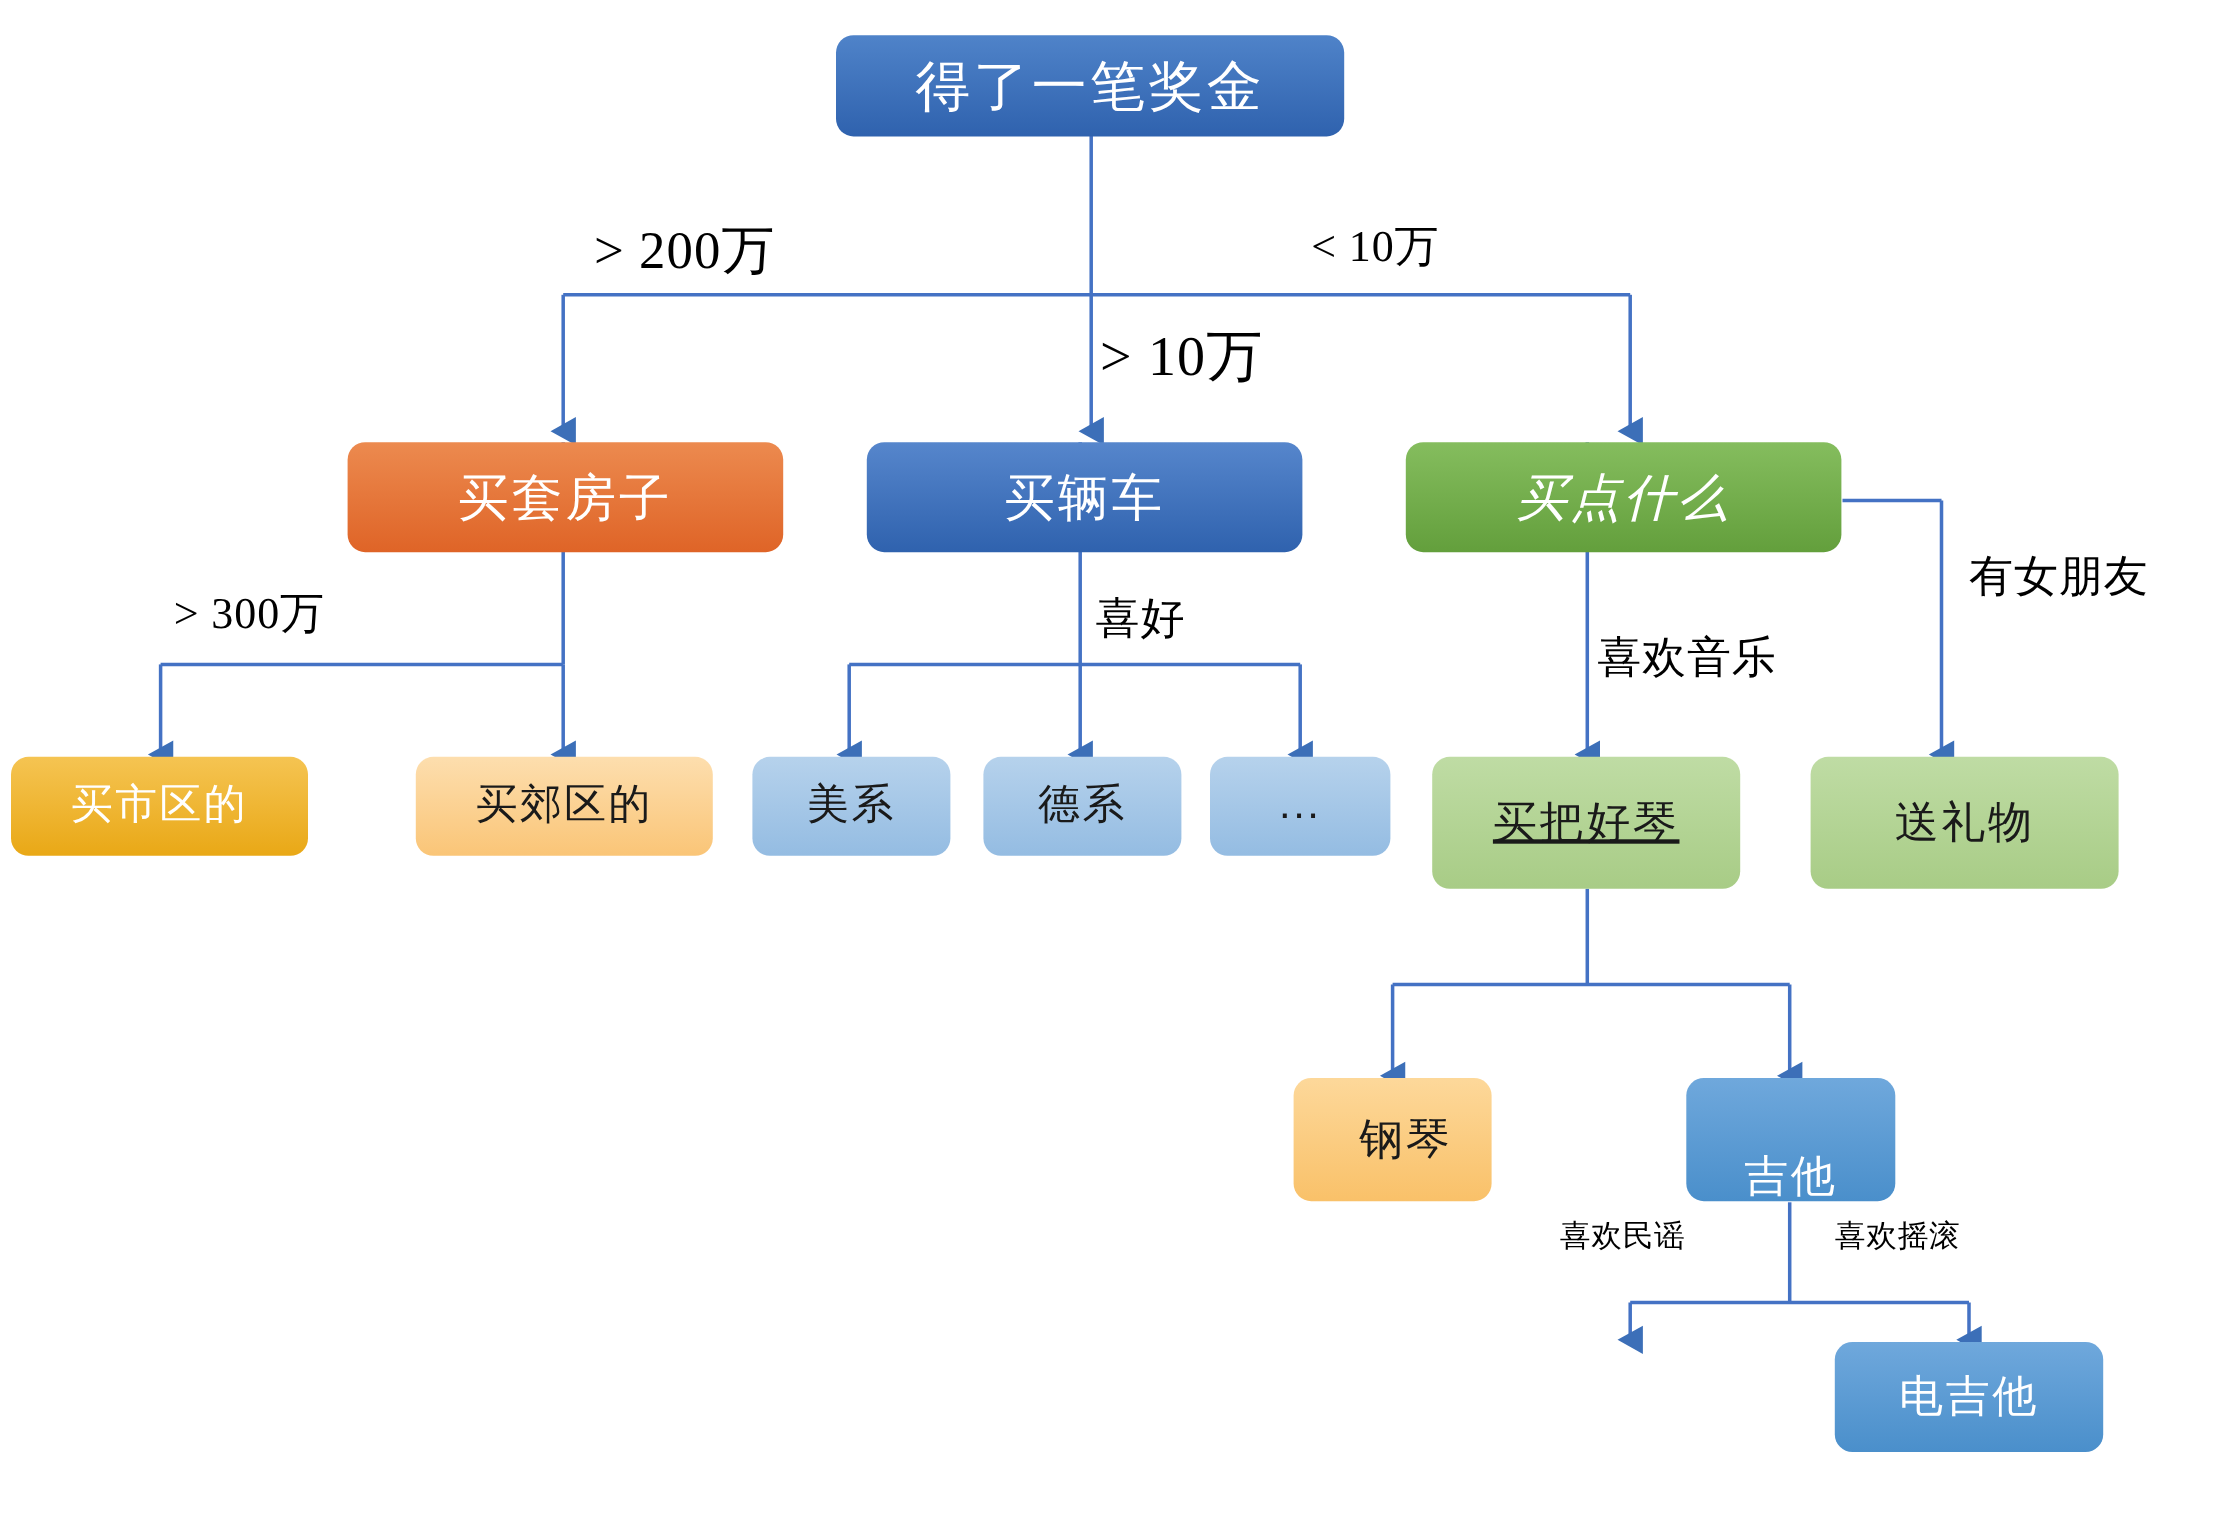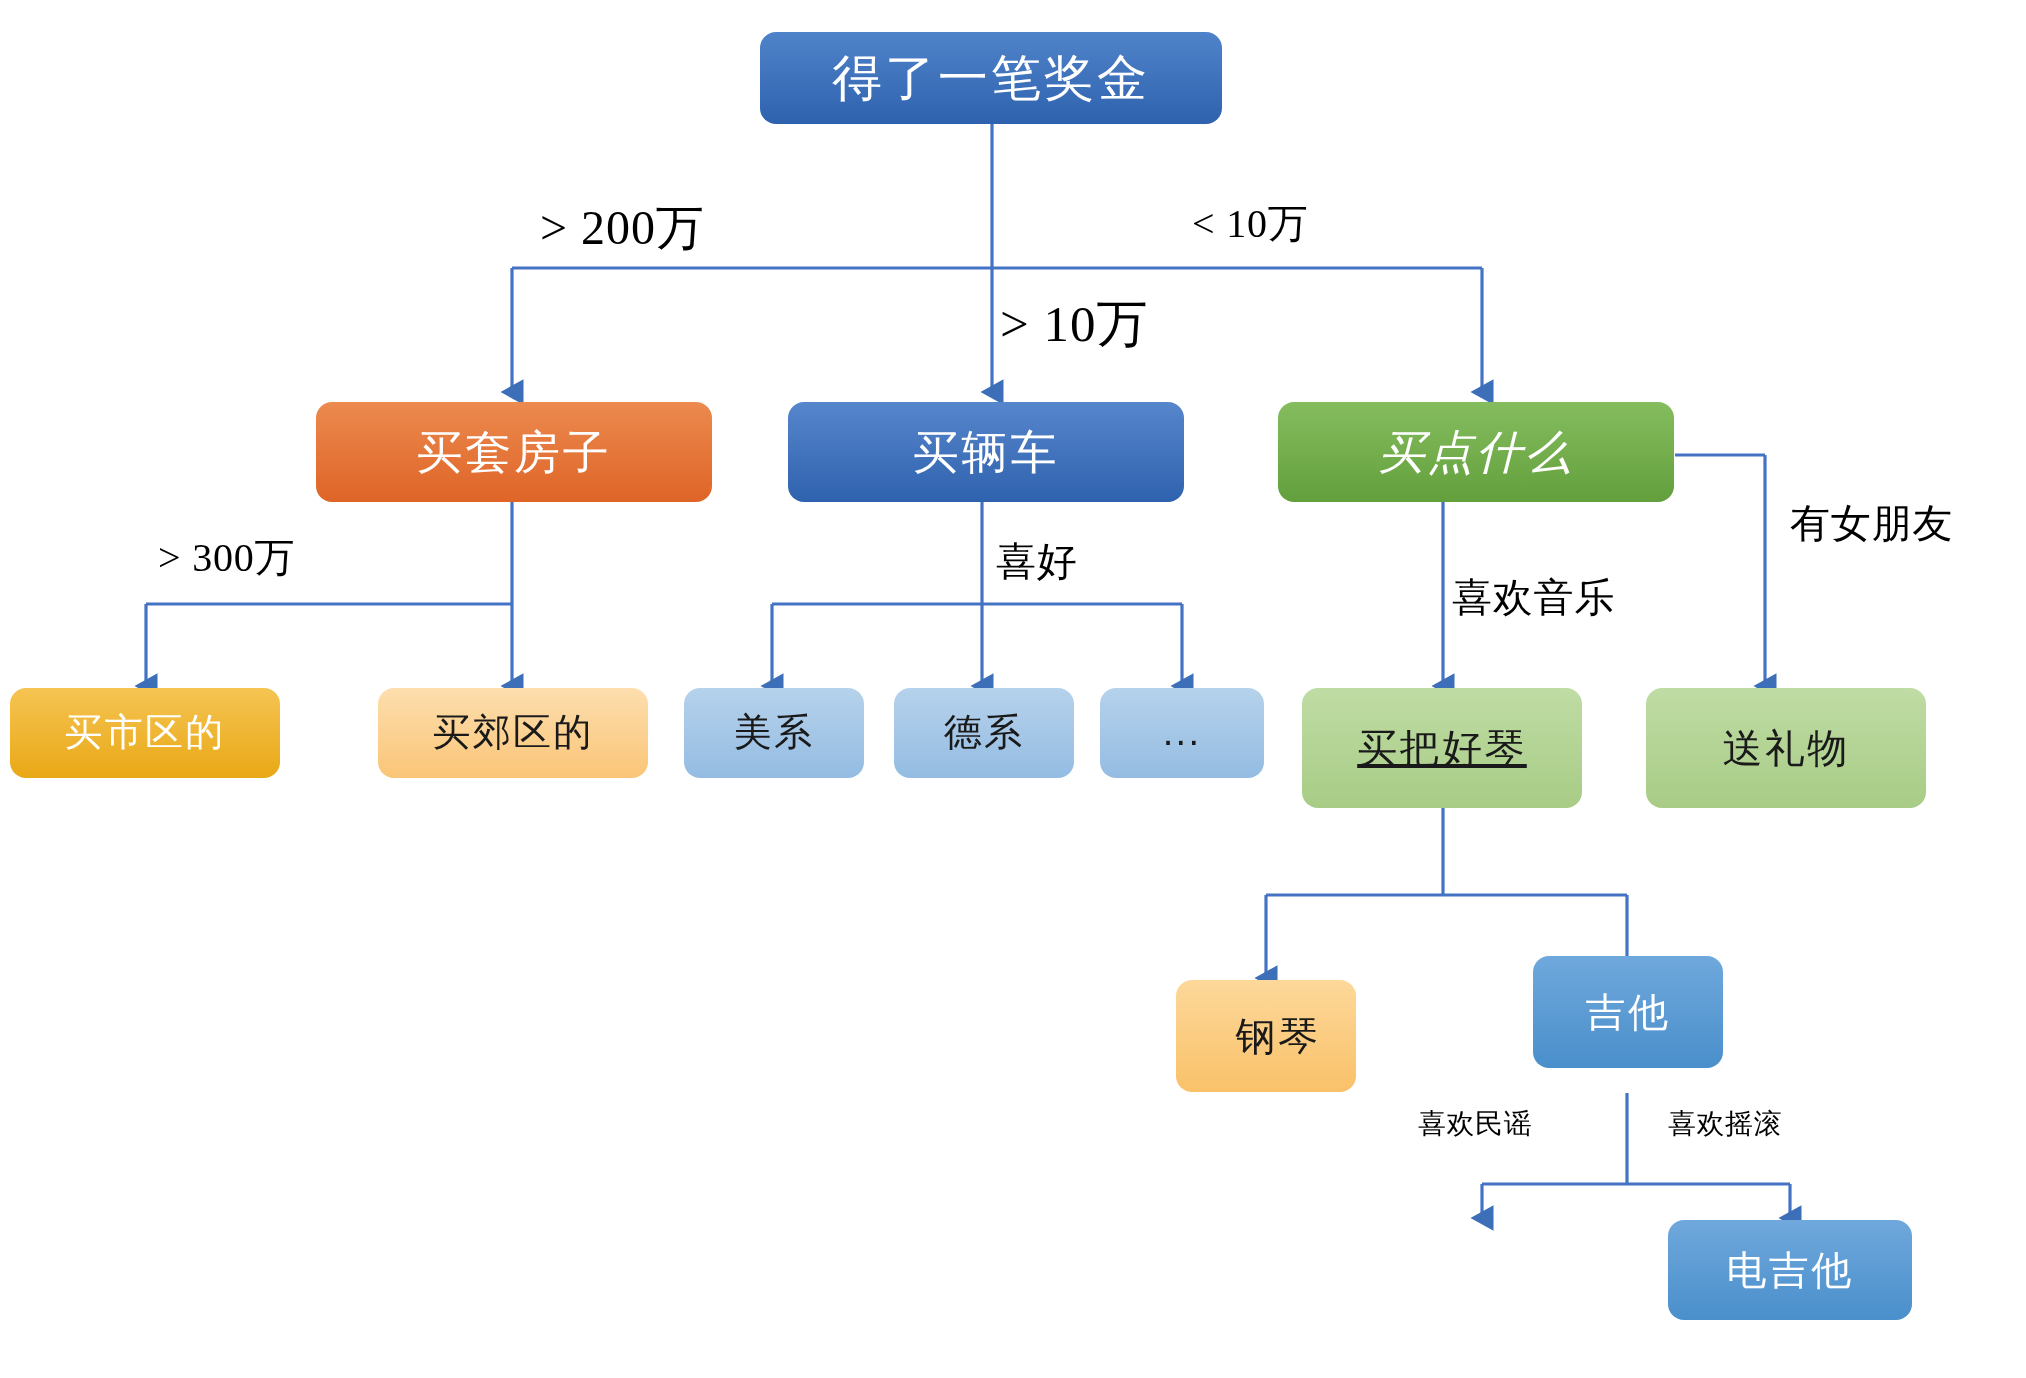--- a/index.html
+++ b/index.html
@@ -173,23 +173,23 @@
               color:#1A1A1A; font-size:40px;">
     <span>送礼物</span>
   </div>
 
   <div class="node" style="left:1176px; top:980px; width:180px; height:112px;
               background:linear-gradient(180deg,#FDD89A 0%, #F9C169 100%);
               color:#1A1A1A; font-size:40px;padding-left:24px;">
     <span>钢琴</span>
   </div>
 
-  <div class="node" style="left:1533px; top:956px; width:190px; height:112px;
+  <div class="node" style="left:1533px; top:980px; width:190px; height:112px;
               background:linear-gradient(180deg,#6FA8DC 0%, #4A8FCB 100%);
-              color:#FFFFFF; font-size:40px;">
+              color:#FFFFFF; font-size:40px;align-items:flex-end;">
     <span>吉他</span>
   </div>
 
 
   <div class="node" style="left:1668px; top:1220px; width:244px; height:100px;
               background:linear-gradient(180deg,#6FA8DC 0%, #4A8FCB 100%);
               color:#FFFFFF; font-size:40px;">
     <span>电吉他</span>
   </div>
 

